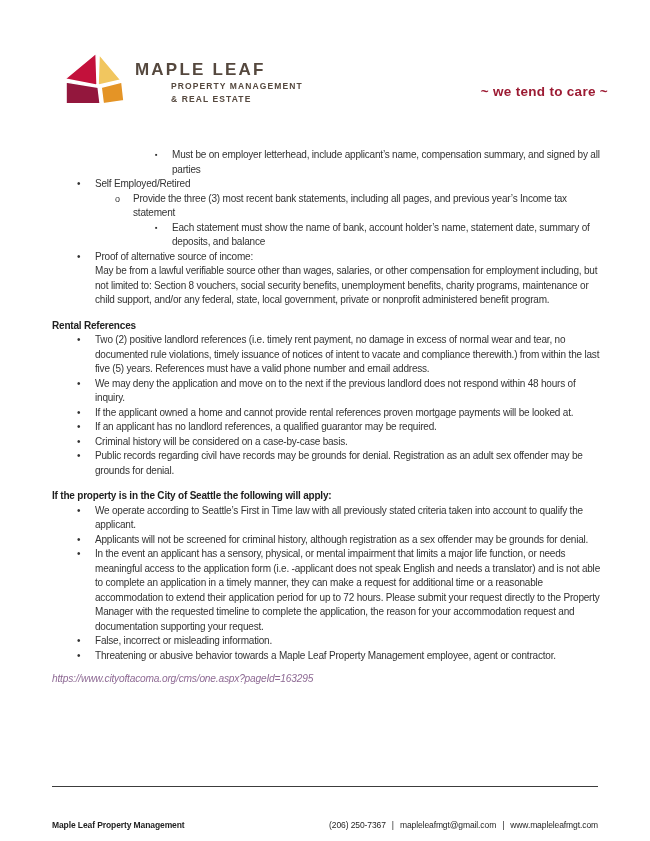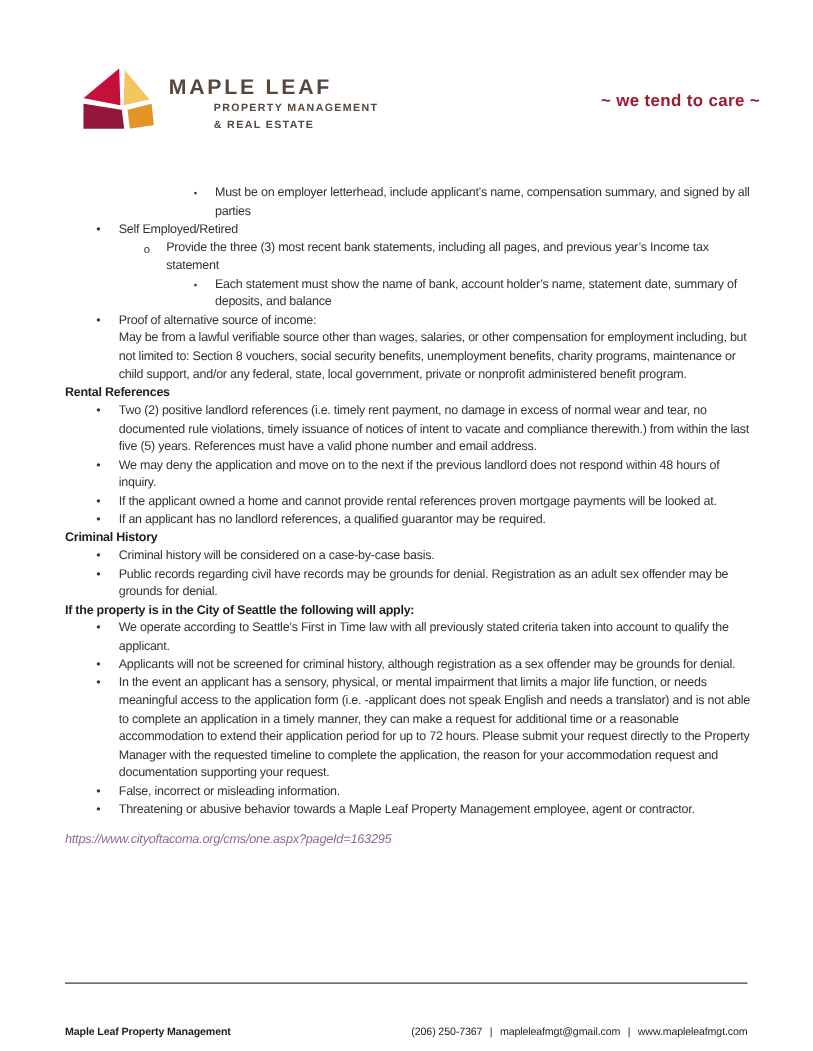--- a/index.html
+++ b/index.html
@@ -15,26 +15,26 @@
   }
   
   .header{position:absolute; top:52px; left:64px; display:flex; align-items:flex-start;}
   .house-svg{width:62px; height:54px; flex:none;}
   .house-svg polygon{stroke:#ffffff; stroke-width:1.4; stroke-linejoin:round;}
   .p-crimson{fill:var(--crimson);} .p-gold{fill:var(--gold);}
   .p-maroon{fill:var(--maroon);} .p-orange{fill:var(--orange);}
   .logo-text{margin-left:9px; padding-top:9px; color:var(--logo-text);}
   .logo-title{font-size:17px; font-weight:bold; letter-spacing:2.2px; line-height:18px;}
   .logo-sub{font-size:8.5px; font-weight:bold; letter-spacing:1.1px; line-height:10.5px; margin-top:2px;padding-left:36px;}
-  .tagline{position:absolute; top:73px; right:42px; font-size:13.5px; font-weight:bold;
+  .tagline{position:absolute; top:84px; right:42px; font-size:13.5px; font-weight:bold;
     color:var(--tagline); letter-spacing:0.3px;margin-left:12px;}
   
   .content{position:absolute; left:52px; top:148px; width:548px;
     font-size:10px; line-height:14.5px; letter-spacing:-0.2px;}
-  .heading{font-weight:bold; color:var(--heading); }
+  .heading{font-weight:bold; color:var(--heading); margin-top:11px;}
   .li{display:flex; align-items:flex-start;}
   .lvl1{padding-left:25px;}  .lvl1 .marker{width:18px;}
   .lvl2{padding-left:63px;}  .lvl2 .marker{width:18px;}
   .lvl3{padding-left:103px;} .lvl3 .marker{width:17px;}
   .marker{flex:none; color:var(--body-text);}
   .m1{font-size:10px;}
   .m2{font-size:9px;}
   .m3{font-size:7.5px; line-height:14.5px;}
   .text{flex:1;}
   .continuation{display:block;}
@@ -93,21 +93,21 @@
         <span class="text">Two (2) positive landlord references (i.e. timely rent payment, no damage in excess of normal wear and tear, no documented rule violations, timely issuance of notices of intent to vacate and compliance therewith.) from within the last five (5) years. References must have a valid phone number and email address.</span>
       </div><div class="li lvl1">
         <span class="marker m1">•</span>
         <span class="text">We may deny the application and move on to the next if the previous landlord does not respond within 48 hours of inquiry.</span>
       </div><div class="li lvl1">
         <span class="marker m1">•</span>
         <span class="text">If the applicant owned a home and cannot provide rental references proven mortgage payments will be looked at.</span>
       </div><div class="li lvl1">
         <span class="marker m1">•</span>
         <span class="text">If an applicant has no landlord references, a qualified guarantor may be required.</span>
-      </div><div class="heading">Criminal History</div><div class="li lvl1">
+      </div><div class="li lvl1">
         <span class="marker m1">•</span>
         <span class="text">Criminal history will be considered on a case-by-case basis.</span>
       </div><div class="li lvl1">
         <span class="marker m1">•</span>
         <span class="text">Public records regarding civil have records may be grounds for denial. Registration as an adult sex offender may be grounds for denial.</span>
       </div><div class="heading">If the property is in the City of Seattle the following will apply:</div><div class="li lvl1">
         <span class="marker m1">•</span>
         <span class="text">We operate according to Seattle’s First in Time law with all previously stated criteria taken into account to qualify the applicant.</span>
       </div><div class="li lvl1">
         <span class="marker m1">•</span>

